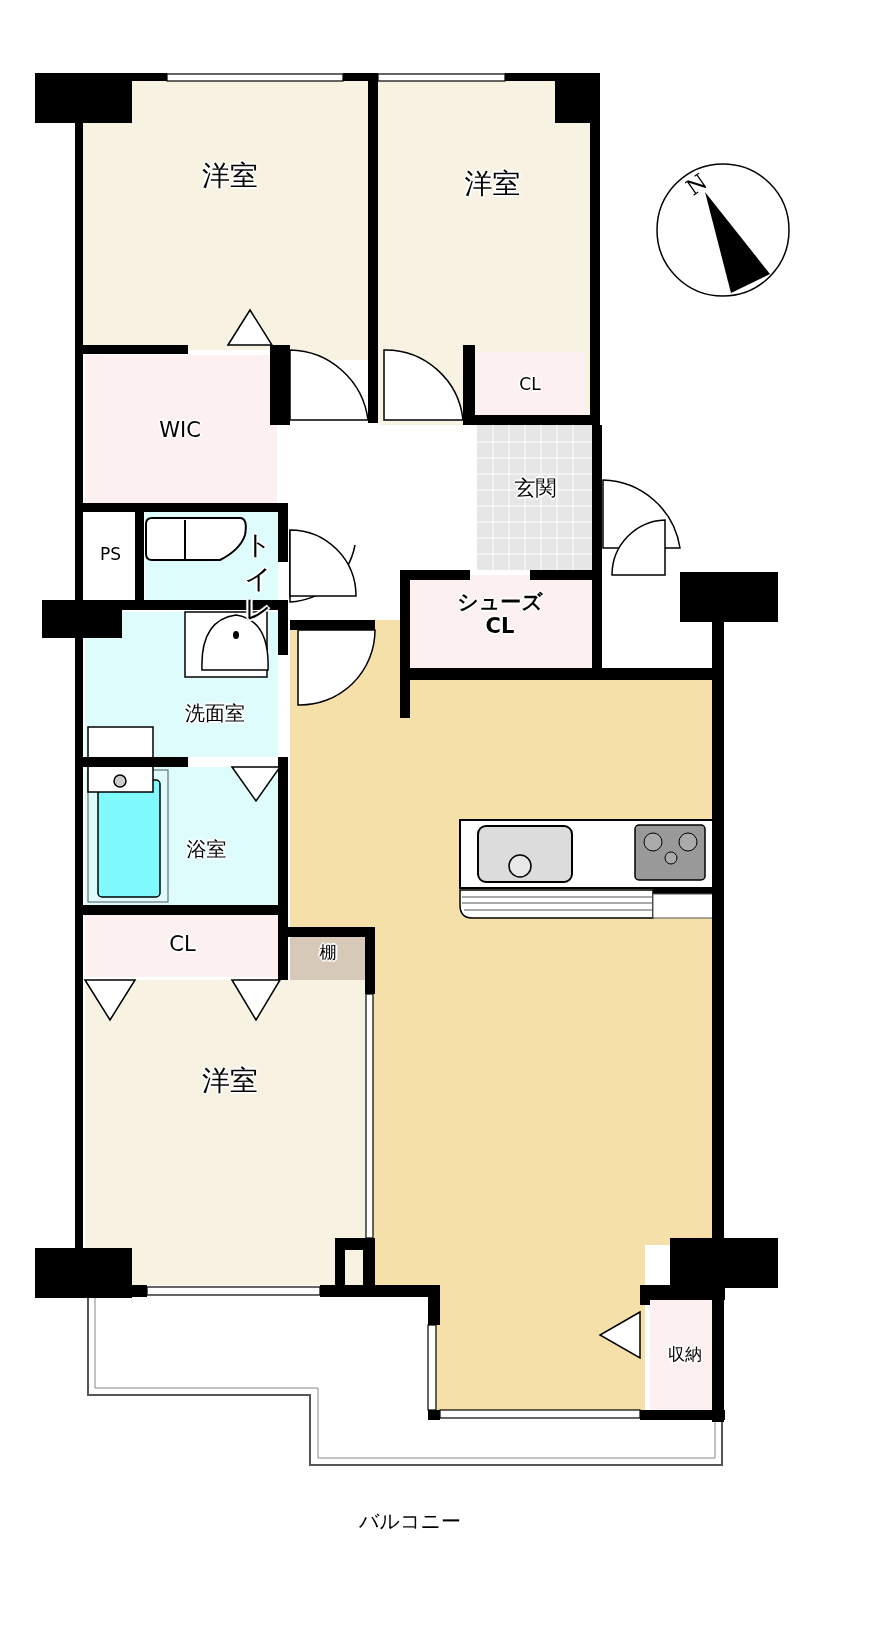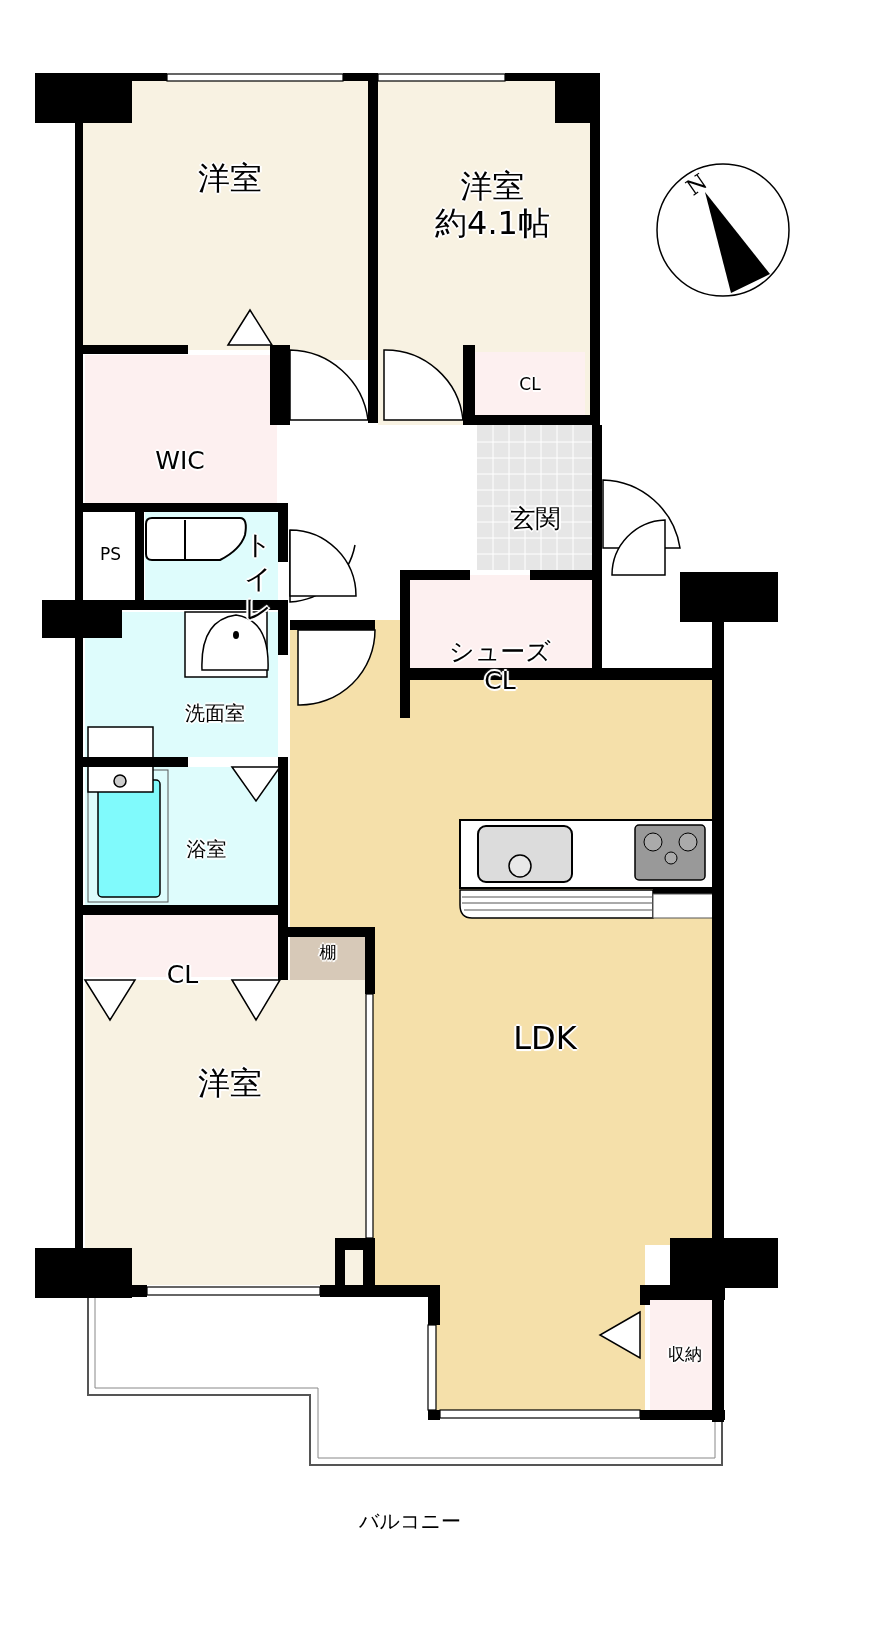--- a/index.html
+++ b/index.html
@@ -1,22 +1,22 @@
 <!DOCTYPE html>
 <html><head>
 <meta charset="utf-8">
 <style>
   html,body{margin:0;padding:0;background:#ffffff;}
   body{width:890px;height:1642px;position:relative;overflow:hidden;font-family:"DejaVu Sans","Liberation Sans",sans-serif;}
   #plan{position:absolute;left:0;top:0;width:890px;height:1642px;}
   .lbl{position:absolute;color:#000;text-align:center;white-space:nowrap;line-height:1.15;
        text-shadow:0 0 3px #fff,0 0 3px #fff,0 0 3px #fff,2px 0 0 #fff,-2px 0 0 #fff,0 2px 0 #fff,0 -2px 0 #fff;}
-  .big{font-size:32px;}
+  .big{font-size:28px;}
   .med{font-size:20px;}
-  .sm{font-size:25px;margin-top:29px;}
+  .sm{font-size:21px;}
   .xs{font-size:17px;}
   .vert{writing-mode:vertical-rl;font-size:27px;letter-spacing:2px;}
 </style>
 </head>
 <body>
 
 <svg id="plan" viewBox="0 0 890 1642" xmlns="http://www.w3.org/2000/svg">
 
   <rect x="80" y="80" width="290" height="270" fill="#f8f2e2"></rect>
   <rect x="280" y="300" width="90" height="60" fill="#f8f2e2"></rect>
@@ -163,33 +163,31 @@
   </g>
 </svg>
 
 <div class="lbl" style="left:687px;top:172px;font-size:22px;font-family:'DejaVu Serif',serif;transform:rotate(-35deg);">N</div>
 
 <div class="lbl big" style="left:150px;top:160px;width:160px;">
   <div>洋室</div>
 </div>
 <div class="lbl big" style="left:410px;top:168px;width:165px;">
   <div>洋室</div>
-  <div>約4.1帖</div>
 </div>
 <div class="lbl big" style="left:150px;top:1065px;width:160px;">
   <div>洋室</div>
 </div>
 <div class="lbl big" style="left:445px;top:1020px;width:200px;">
-  <div>LDK</div>
 </div>
 
 <div class="lbl sm" style="left:140px;top:418px;width:80px;">WIC</div>
 <div class="lbl xs" style="left:505px;top:375px;width:50px;">CL</div>
 <div class="lbl sm" style="left:498px;top:476px;width:75px;">玄関</div>
-<div class="lbl sm" style="left:425px;top:609px;width:150px;">
+<div class="lbl sm" style="left:425px;top:590px;width:150px;font-weight:bold;">
   <div>シューズ</div>
   <div>CL</div>
 </div>
 <div class="lbl xs" style="left:88px;top:545px;width:45px;">PS</div>
 <div class="lbl vert" style="left:243px;top:515px;">トイレ</div>
 <div class="lbl med" style="left:160px;top:702px;width:110px;">洗面室</div>
 <div class="lbl med" style="left:164px;top:838px;width:85px;">浴室</div>
 <div class="lbl sm" style="left:145px;top:932px;width:75px;">CL</div>
 <div class="lbl xs" style="left:308px;top:943px;width:40px;">棚</div>
 <div class="lbl xs" style="left:655px;top:1345px;width:60px;">収納</div>

